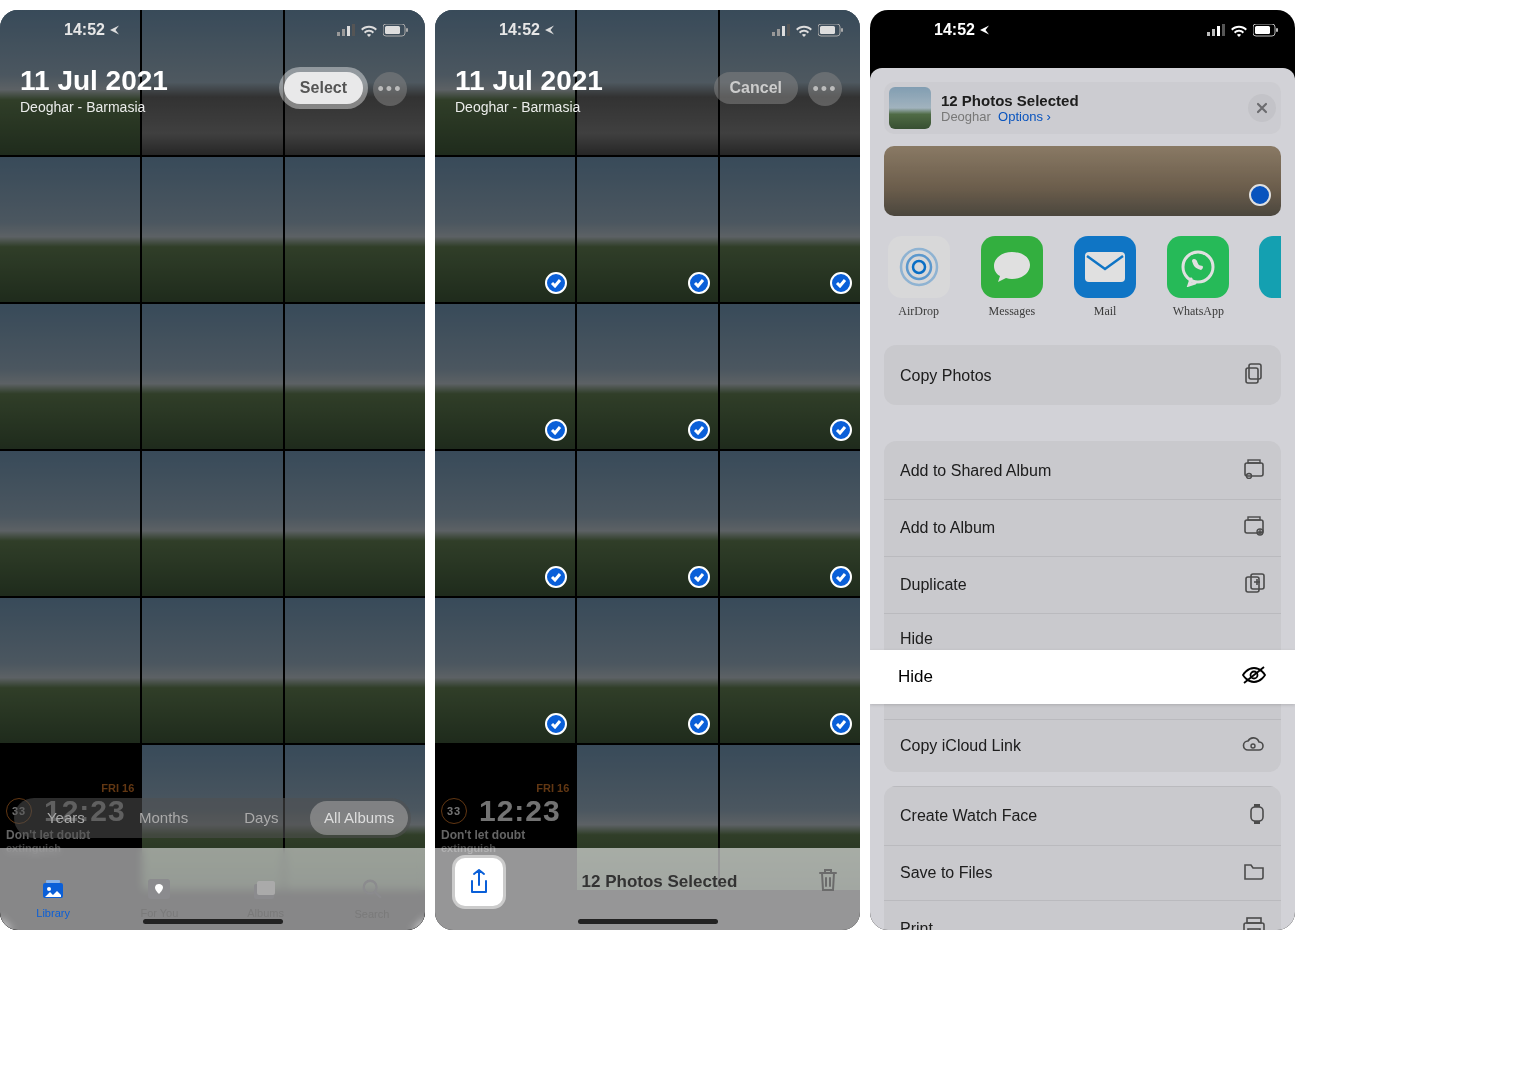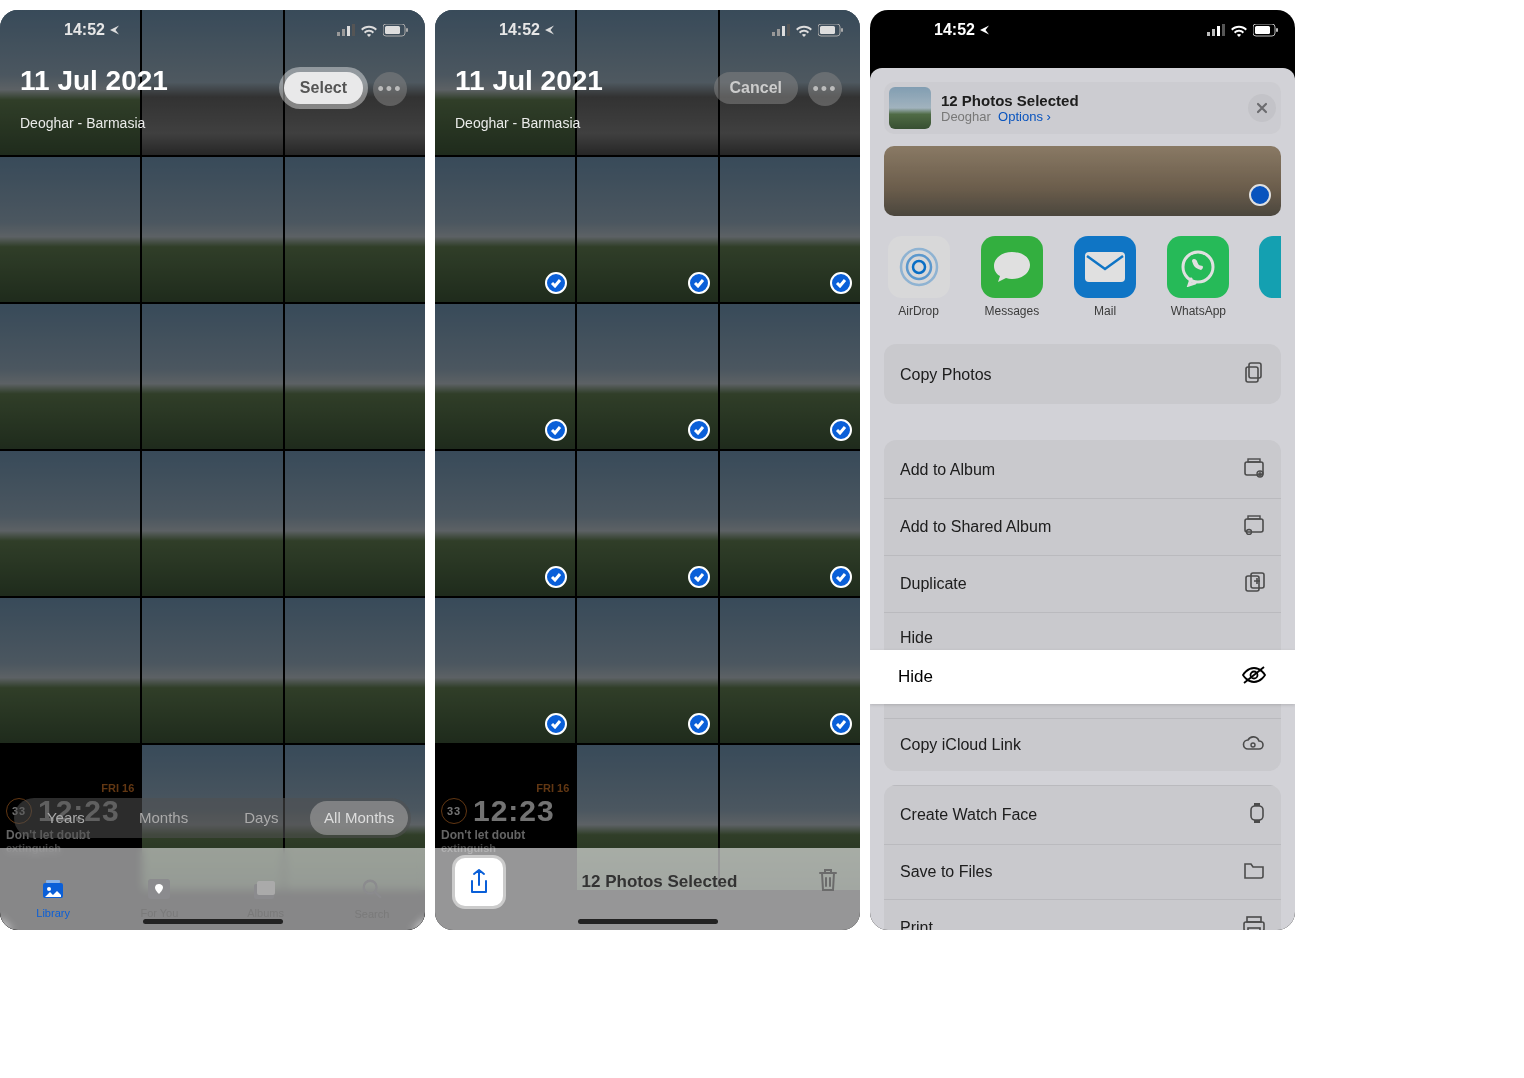--- a/index.html
+++ b/index.html
@@ -45,40 +45,40 @@
     background: linear-gradient(to bottom,#7da5c6 0%, #a7c0d4 45%, #cdd8df 55%, #6b8a5a 62%, #45603f 100%);
   }
   .road {
     background: linear-gradient(to bottom,#7da5c6 0%, #aec4d4 50%, #707070 60%, #8e8e8e 85%, #555 100%);
   }
   .clockcell {
     background:#000; color:#fff; font-weight:700;
     display:flex; flex-direction:column; justify-content:center; padding:6px;
   }
   .clockcell .top { font-size:11px; color:#d97a2a; text-align:right; }
-  .clockcell .time { font-size:30px; letter-spacing:1px; display:flex; align-items:center; gap:6px;}
+  .clockcell .time { font-size:30px; letter-spacing:1px; display:flex; align-items:center; gap:12px;}
   .badge33 {
     width:26px;height:26px;border:1.5px solid #d97a2a;border-radius:50%;
     font-size:11px;color:#fff;display:flex;align-items:center;justify-content:center;
   }
   .clockcell .sub { font-size:12px; color:#ddd; }
   .clockcell .sub2 { font-size:11px; color:#999; }
   
   .dim::after {
     content:""; position:absolute; inset:0;
     background: rgba(0,0,0,0.55);
     pointer-events:none;
     z-index:5;
   }
   
   .hdr {
     position:absolute; top:55px; left:20px; color:#fff; z-index:10;
   }
   .hdr .date { font-size:28px; font-weight:700; }
-  .hdr .loc { font-size:14px; margin-top:18px; opacity:.9;}
+  .hdr .loc { font-size:14px; margin-top:2px; opacity:.9;}
   
   .pillbtn {
     position:absolute; top:62px; z-index:30;
     background: rgba(200,200,200,.85); color:#444;
     font-size:16px; font-weight:600; padding: 7px 16px;
     border-radius: 18px;
   }
   .pillbtn.highlight {
     background:#e9e9ea; color:#555;
     box-shadow:0 0 0 5px rgba(255,255,255,.4);
@@ -162,21 +162,21 @@
     background: linear-gradient(to bottom,#9c8a72 0%,#7a6a56 60%,#555046 100%);
     position:relative;
   }
   .preview .pcheck {
     position:absolute; right:10px; bottom:10px; width:22px;height:22px;border-radius:50%;
     background:#0a5fd8; border:2px solid #fff;
   }
   .apps-row {
     margin-top:20px; display:flex; gap:28px; padding: 0 2px; overflow:hidden;
   }
-  .app { width:68px; text-align:center; }
+  .app { width:68px; text-align:center;font-family:Liberation Serif, serif; }
   .app .ic { width:62px;height:62px;border-radius:14px;margin:0 auto;display:flex;align-items:center;justify-content:center;}
   .app .lbl { font-size:12px; color:#444; margin-top:6px;}
   .ic.airdrop{background:#f5f5f7;}
   .ic.msg{background:#3ac748;}
   .ic.mail{background:#1185e0;}
   .ic.wa{background:#2bd364;}
   .actions {
     margin-top:22px; background:#e4e4e9; border-radius:12px; overflow:hidden;
   }
   .row {
@@ -261,21 +261,21 @@
     <div class="loc">Deoghar - Barmasia</div>
   </div>
 
   <div class="pillbtn highlight" style="right:62px">Select</div>
   <div class="morebtn">•••</div>
 
   <div class="segment">
     <div>Years</div>
     <div>Months</div>
     <div>Days</div>
-    <div class="active">All Months</div>
+    <div class="active">All Albums</div>
   </div>
 
   <div class="tabbar">
     <div class="tab active">
       <span class="ticon">
         <svg width="24" height="20" viewBox="0 0 24 20">
             <rect x="2" y="4" width="20" height="15" rx="2" fill="#0a5fd8"></rect>
             <rect x="5" y="1" width="14" height="3" rx="1" fill="#88b2e8"></rect>
             <circle cx="8" cy="10" r="2" fill="#fff"></circle>
             <path d="M4 18l5-5 3 3 4-4 4 4v2z" fill="#fff"></path>
@@ -559,34 +559,34 @@
           <span class="ricon"><svg width="20" height="22" viewBox="0 0 20 22">
                 <rect x="4" y="1" width="12" height="15" rx="2" fill="none" stroke="#555" stroke-width="1.6"></rect>
                 <rect x="1" y="5" width="12" height="15" rx="2" fill="none" stroke="#555" stroke-width="1.6"></rect>
               </svg></span>
         </div>
       </div>
 
       <div class="gap"></div>
       <div class="actions">
         <div class="row">
+          <span>Add to Shared Album</span>
+          <span class="ricon"><svg width="22" height="20" viewBox="0 0 22 20">
+                <rect x="2" y="4" width="18" height="13" rx="2" fill="none" stroke="#555" stroke-width="1.6"></rect>
+                <rect x="5" y="1" width="12" height="3" fill="none" stroke="#555" stroke-width="1.4"></rect>
+                <circle cx="6" cy="17" r="2.5" fill="none" stroke="#555" stroke-width="1.4"></circle>
+              </svg></span>
+        </div>
+        <div class="row">
           <span>Add to Album</span>
           <span class="ricon"><svg width="22" height="20" viewBox="0 0 22 20">
                 <rect x="2" y="4" width="18" height="13" rx="2" fill="none" stroke="#555" stroke-width="1.6"></rect>
                 <rect x="5" y="1" width="12" height="3" fill="none" stroke="#555" stroke-width="1.4"></rect>
                 <circle cx="17" cy="16" r="3" fill="none" stroke="#555" stroke-width="1.4"></circle>
                 <path d="M17 14v4M15 16h4" stroke="#555" stroke-width="1.4"></path>
-              </svg></span>
-        </div>
-        <div class="row">
-          <span>Add to Shared Album</span>
-          <span class="ricon"><svg width="22" height="20" viewBox="0 0 22 20">
-                <rect x="2" y="4" width="18" height="13" rx="2" fill="none" stroke="#555" stroke-width="1.6"></rect>
-                <rect x="5" y="1" width="12" height="3" fill="none" stroke="#555" stroke-width="1.4"></rect>
-                <circle cx="6" cy="17" r="2.5" fill="none" stroke="#555" stroke-width="1.4"></circle>
               </svg></span>
         </div>
         <div class="row">
           <span>Duplicate</span>
           <span class="ricon"><svg width="20" height="20" viewBox="0 0 20 20">
                 <rect x="1" y="4" width="13" height="15" rx="2" fill="none" stroke="#555" stroke-width="1.6"></rect>
                 <rect x="6" y="1" width="13" height="15" rx="2" fill="none" stroke="#555" stroke-width="1.6"></rect>
                 <path d="M12 6v6M9 9h6" stroke="#555" stroke-width="1.6"></path>
               </svg></span>
         </div>

